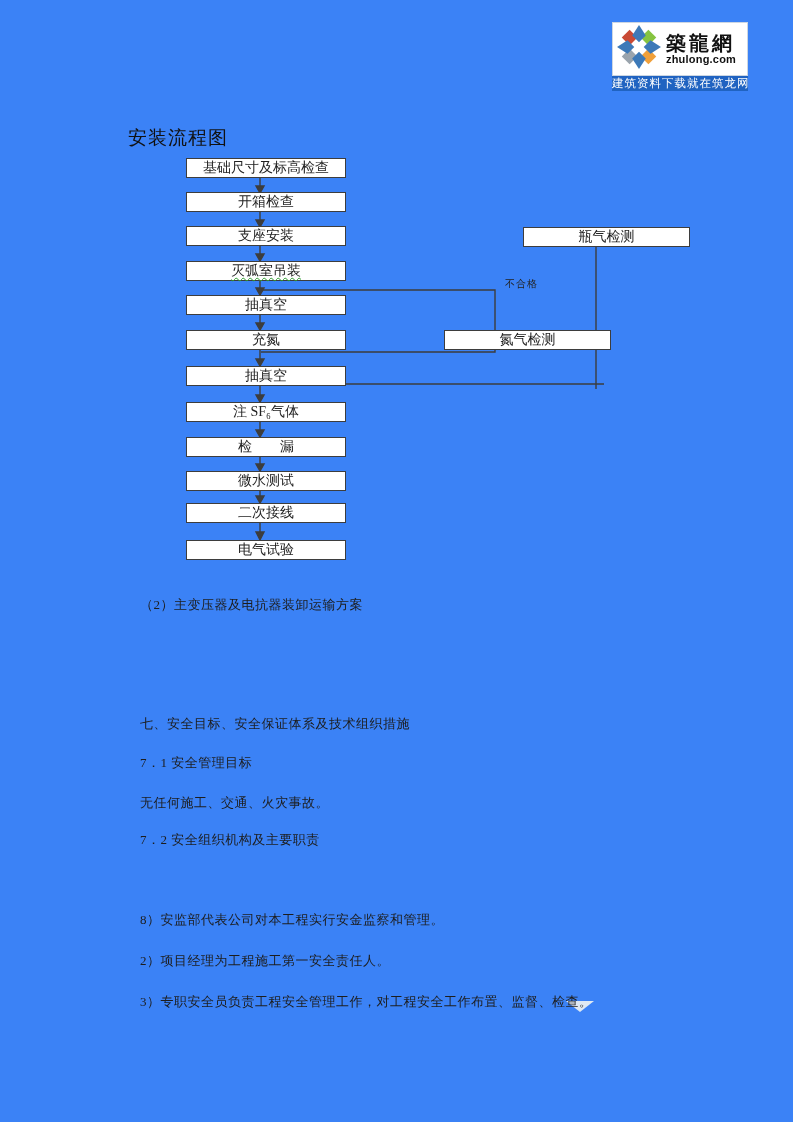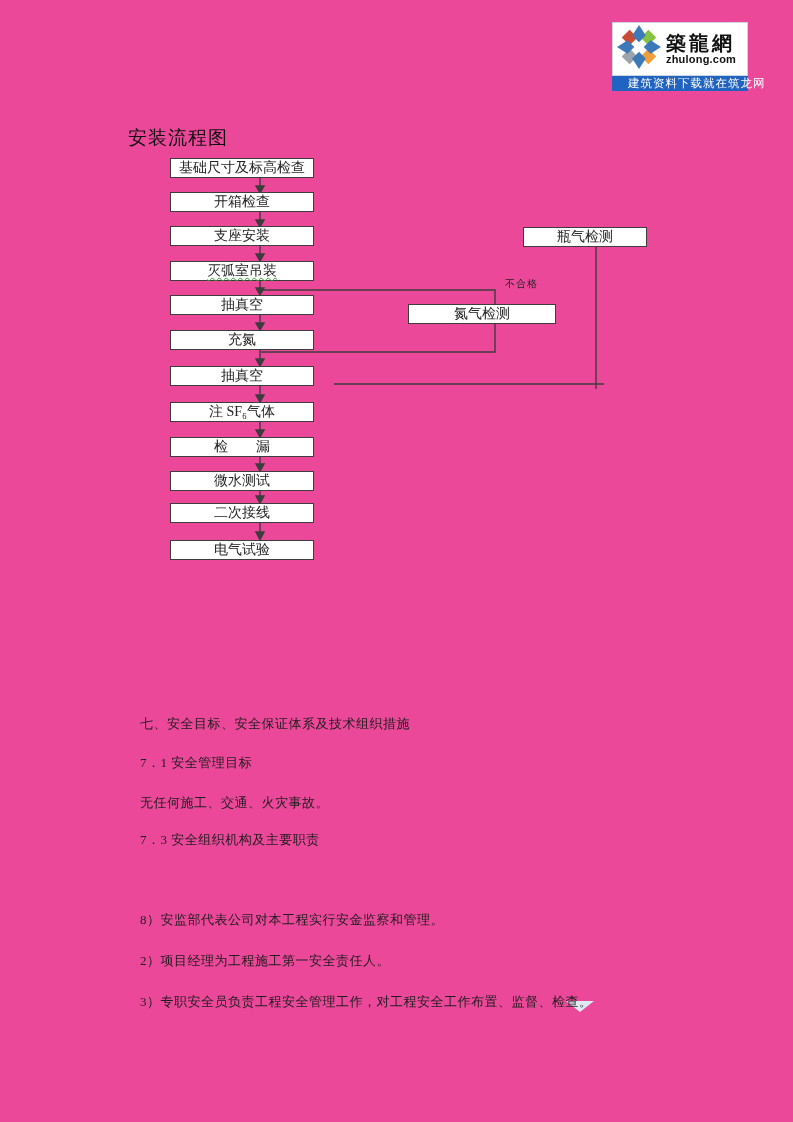--- a/index.html
+++ b/index.html
@@ -1,54 +1,53 @@
 <!DOCTYPE html>
 <html><head>
 <meta charset="utf-8">
 <style>
   * { margin:0; padding:0; box-sizing:border-box; }
   html,body { background:#fff; }
   body {
     width:793px; height:1122px; position:relative; overflow:hidden;
     font-family:"Liberation Serif","DejaVu Serif",serif; color:#1a1a1a;
   }
-  .page { position:absolute; inset:0; background:#ec4899; }
+  .page { position:absolute; inset:0; background:#3b82f6; }
 
   
   .brand { position:absolute; left:612px; top:22px; width:136px; z-index:5; cursor:pointer; }
   .brand-top {
     height:54px; background:#fff; border:1px solid #ccd6e2;
     display:flex; align-items:center; gap:4px; padding-left:3px;
   }
   .brand-names { display:flex; flex-direction:column; line-height:1.05; }
   .brand-name {
     font-size:20px; font-weight:bold; letter-spacing:3px; color:#111;
     font-family:"Liberation Serif","DejaVu Serif",serif; white-space:nowrap;
   }
   .brand-site {
     font-size:11px; font-weight:bold; color:#111;
     font-family:"Liberation Sans","DejaVu Sans",sans-serif; letter-spacing:0.2px;
   }
   .brand-bar {
     height:15px; background:#2063c1; color:#fff; text-align:center;
     font-size:11.5px; line-height:15px; letter-spacing:1px; white-space:nowrap;
     font-family:"Liberation Sans","DejaVu Sans",sans-serif;
-    padding-left:16px;
   }
 
   
   .doc-title { position:absolute; left:128px; top:125px; font-size:19px; color:#111; letter-spacing:1px; z-index:3; }
   .fc-svg { position:absolute; left:0; top:0; z-index:2; pointer-events:none; }
   .fc-box {
-    position:absolute; left:170px; width:144px; height:20px; z-index:3;
+    position:absolute; left:186px; width:160px; height:20px; z-index:3;
     border:1.5px solid #3d3d3d; background:#fff; text-align:center;
     font-size:14px; line-height:17px; color:#222; white-space:nowrap;
   }
-  .fc-box.side1 { left:523px; width:124px; }
-  .fc-box.side2 { left:408px; width:148px; }
+  .fc-box.side1 { left:523px; width:167px; }
+  .fc-box.side2 { left:444px; width:167px;margin-top:26px; }
   .squiggle {
     text-decoration:underline; text-decoration-style:wavy;
     text-decoration-color:#2e9e2e; text-underline-offset:2px; text-decoration-thickness:1px;text-align:center;
   }
   .branch-label { position:absolute; left:505px; top:277px; font-size:10px; color:#222; z-index:3; letter-spacing:1px; }
 
   
   .watermark {
     position:absolute; left:276px; top:402px; z-index:1;
     font-size:47px; font-weight:bold; letter-spacing:1px;
@@ -137,22 +136,23 @@
   <div class="fc-box" style="top:402px"><span>注 SF₆气体</span></div>
   <div class="fc-box" style="top:437px"><span>检　　漏</span></div>
   <div class="fc-box" style="top:471px"><span>微水测试</span></div>
   <div class="fc-box" style="top:503px"><span>二次接线</span></div>
   <div class="fc-box" style="top:540px"><span>电气试验</span></div>
 
   <div class="fc-box side1" style="top:227px"><span>瓶气检测</span></div>
   <div class="fc-box side2" style="top:304px"><span>氮气检测</span></div>
   <div class="branch-label">不合格</div>
 
+  <div class="para" style="top:596px">（2）主变压器及电抗器装卸运输方案</div>
   <div class="para" style="top:715px">七、安全目标、安全保证体系及技术组织措施</div>
   <div class="para" style="top:754px">7．1 安全管理目标</div>
   <div class="para" style="top:794px">无任何施工、交通、火灾事故。</div>
-  <div class="para" style="top:831px">7．3 安全组织机构及主要职责</div>
+  <div class="para" style="top:831px">7．2 安全组织机构及主要职责</div>
   <div class="para" style="top:911px">8）安监部代表公司对本工程实行安金监察和管理。</div>
   <div class="para" style="top:952px">2）项目经理为工程施工第一安全责任人。</div>
   <div class="para" style="top:993px">3）专职安全员负责工程安全管理工作，对工程安全工作布置、监督、检查。</div>
 
   <div class="faint-triangle"></div>
 </div>
 
 </body></html>

